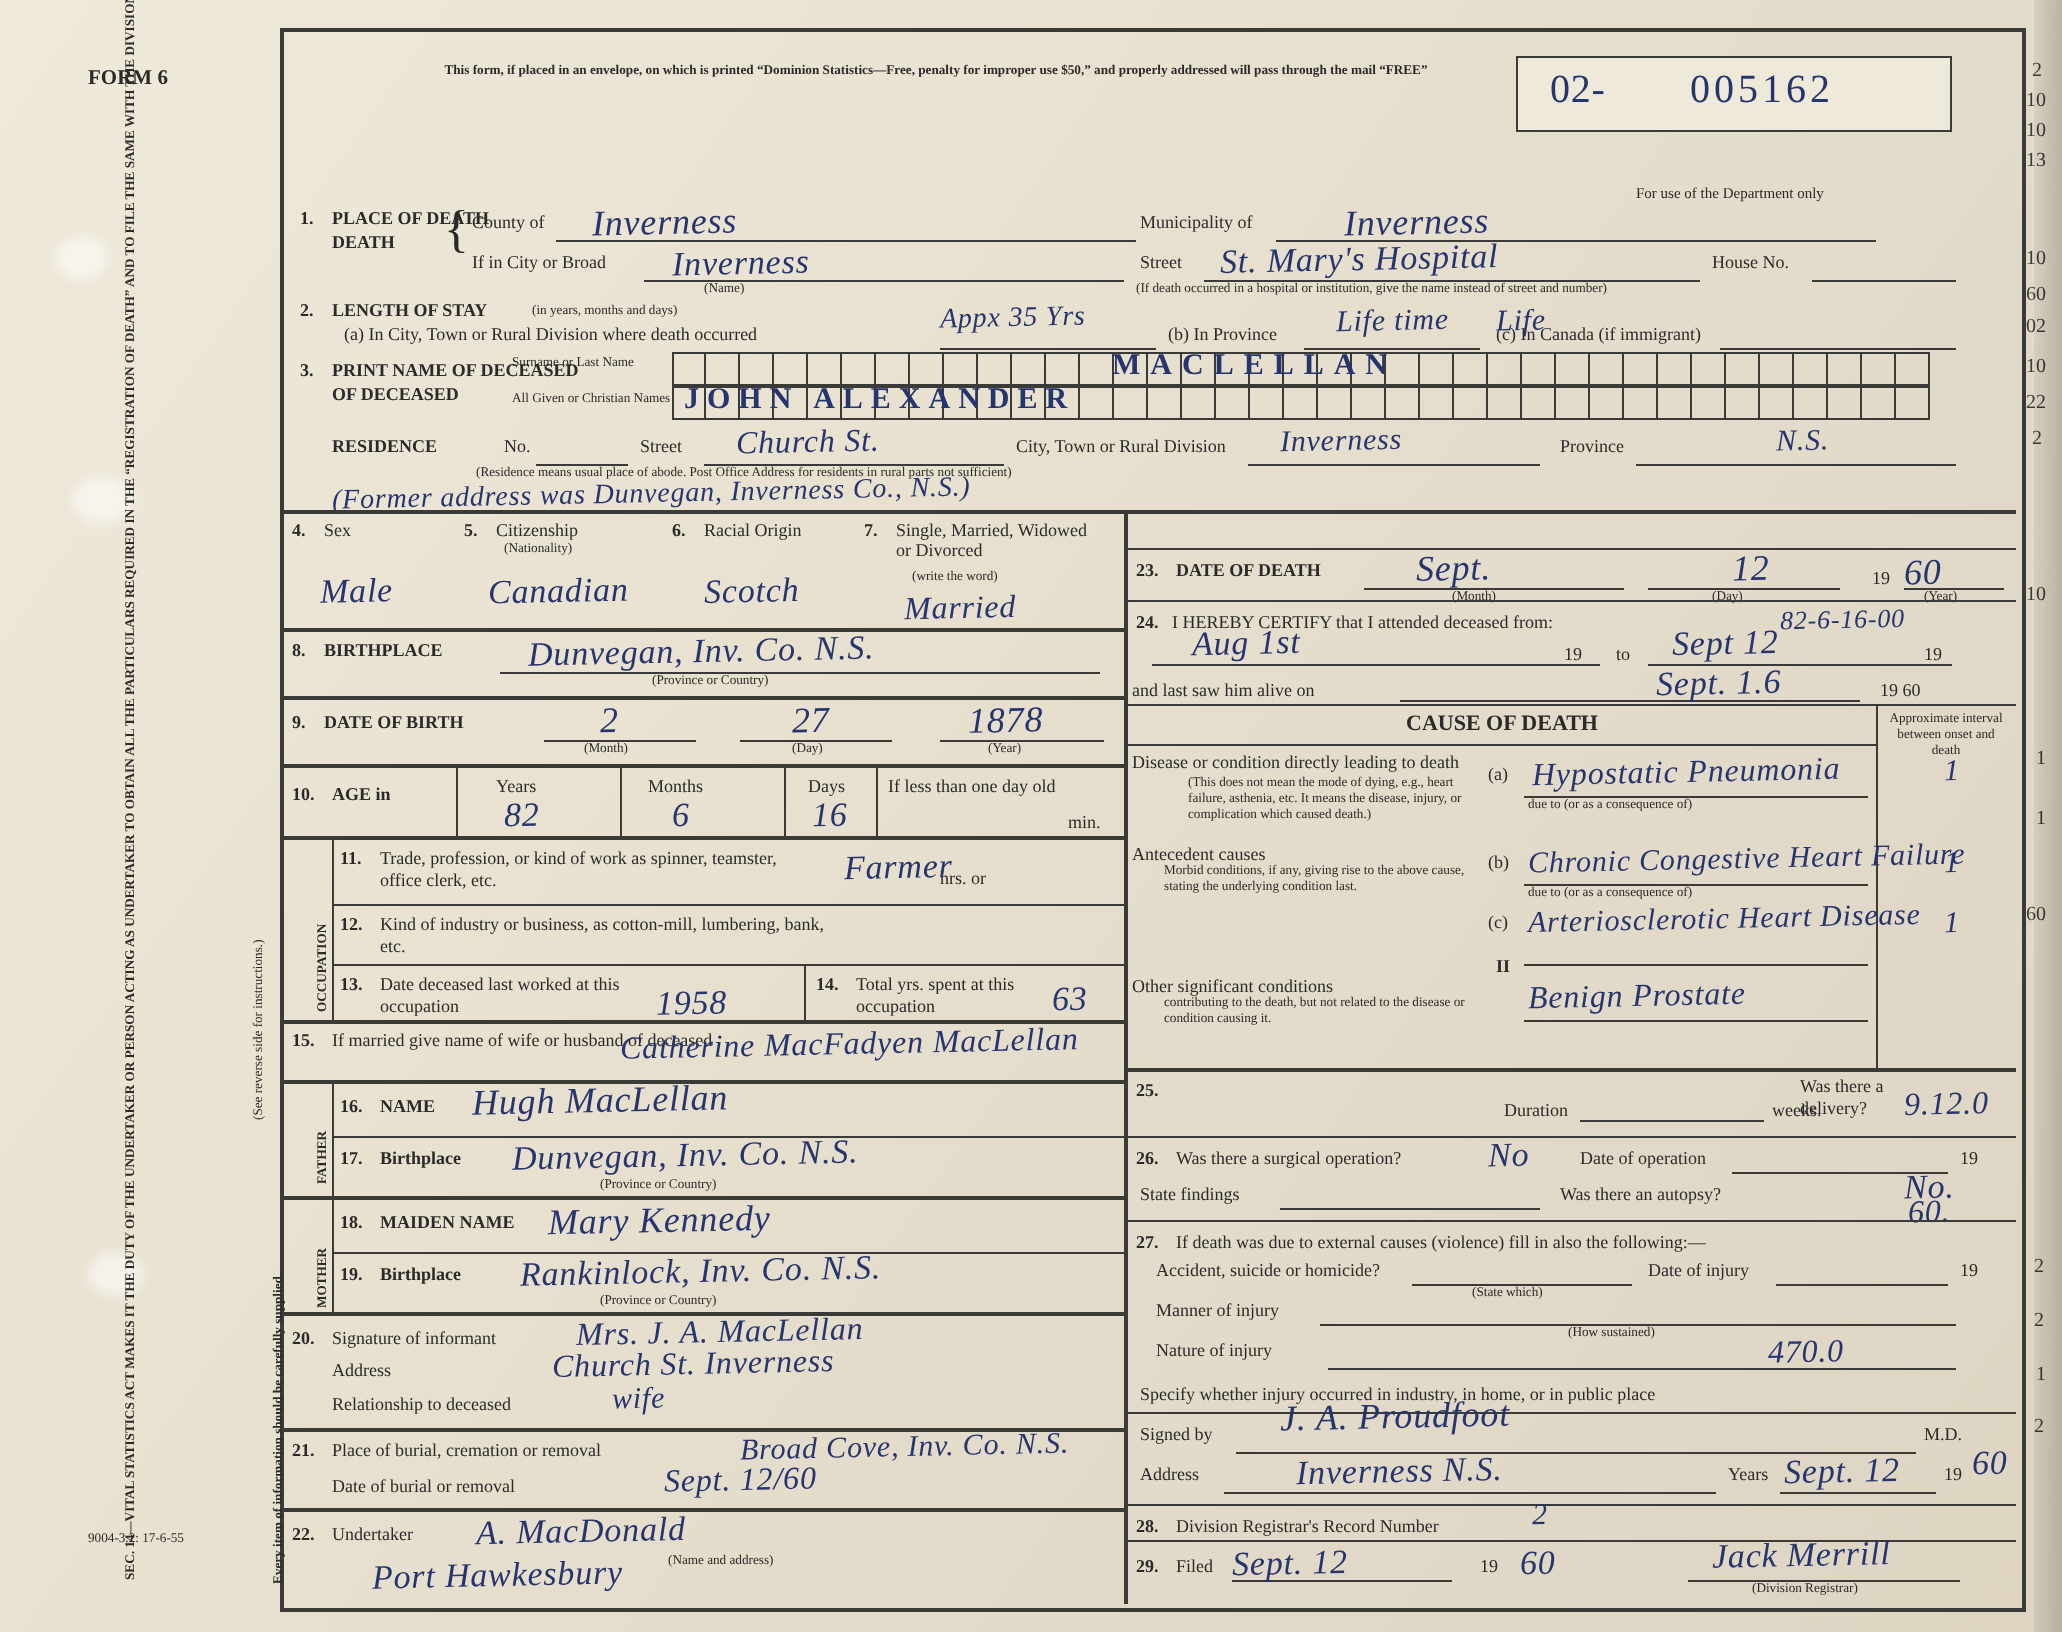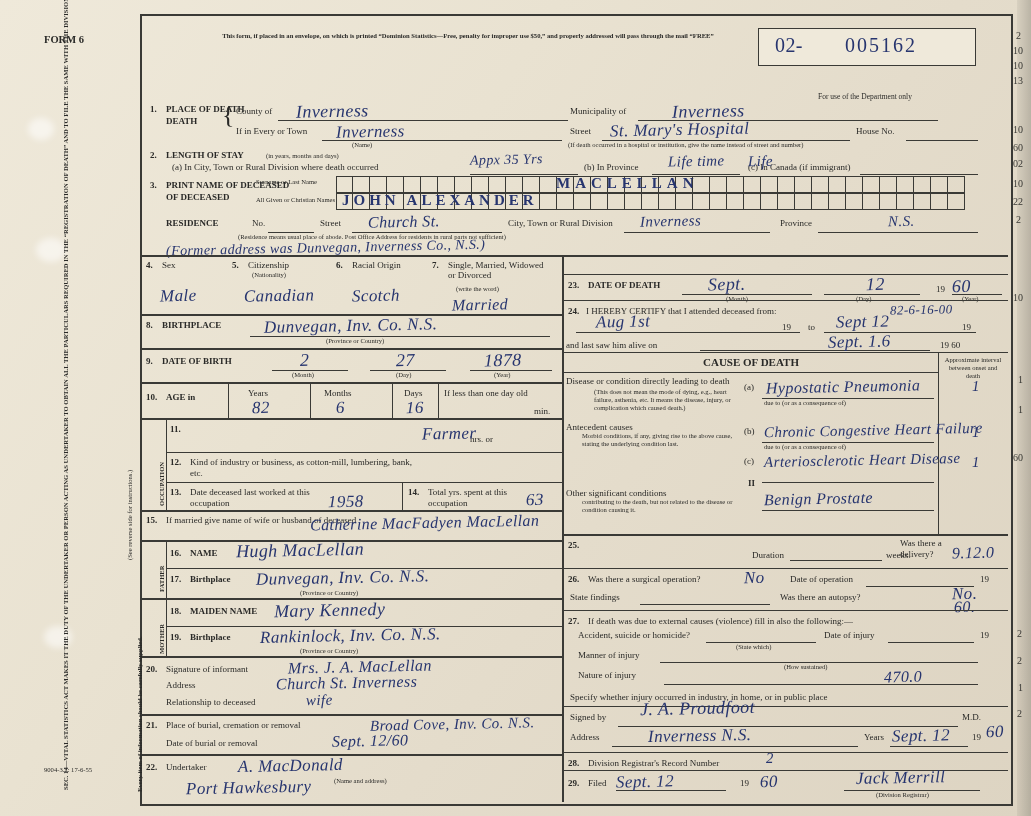--- a/index.html
+++ b/index.html
@@ -93,21 +93,21 @@
   <div class="pr lg" style="left:222px;top:100px;font-size:26px;">{</div>
 
   <div class="pr sm" style="left:236px;top:106px;">County of</div>
   <div class="ulw" style="left:278px;top:120px;width:290px;"></div>
   <div class="hw" style="left:296px;top:101px;font-size:18px;">Inverness</div>
 
   <div class="pr sm" style="left:570px;top:106px;">Municipality of</div>
   <div class="ulw" style="left:638px;top:120px;width:300px;"></div>
   <div class="hw" style="left:672px;top:101px;font-size:18px;">Inverness</div>
 
-  <div class="pr sm" style="left:236px;top:126px;">If in Every or Town</div>
+  <div class="pr sm" style="left:236px;top:126px;">If in City or Broad</div>
   <div class="ulw" style="left:322px;top:140px;width:240px;"></div>
   <div class="hw" style="left:336px;top:122px;font-size:17px;">Inverness</div>
   <div class="pr xtiny" style="left:352px;top:141px;">(Name)</div>
 
   <div class="pr sm" style="left:570px;top:126px;">Street</div>
   <div class="ulw" style="left:602px;top:140px;width:248px;"></div>
   <div class="hw" style="left:610px;top:120px;font-size:17px;">St. Mary's Hospital</div>
   <div class="pr sm" style="left:856px;top:126px;">House No.</div>
   <div class="ulw" style="left:906px;top:140px;width:72px;"></div>
   <div class="pr xtiny" style="left:568px;top:141px;">(If death occurred in a hospital or institution, give the name instead of street and number)</div>
@@ -289,20 +289,21 @@
   <div class="hw" style="left:406px;top:398px;font-size:17px;">16</div>
 
   <div class="line" style="left:142px;top:418px;width:420px;height:1.5px;"></div>
 
   <div class="vline" style="left:166px;top:418px;width:1px;height:92px;"></div>
   <div class="vert pr xtiny bold" style="left:158px;top:506px;">
     <span>OCCUPATION</span>
   </div>
 
   <div class="pr sm bold" style="left:170px;top:424px;">11.</div>
+  <div class="pr sm" style="left:190px;top:424px;width:220px;white-space:normal;line-height:1.2;">Trade, profession, or kind of work as spinner, teamster, office clerk, etc.</div>
   <div class="hw" style="left:422px;top:424px;font-size:17px;">Farmer</div>
   <div class="line" style="left:166px;top:452px;width:396px;height:1px;"></div>
 
   <div class="pr sm bold" style="left:170px;top:457px;">12.</div>
   <div class="pr sm" style="left:190px;top:457px;width:224px;white-space:normal;line-height:1.2;">Kind of industry or business, as cotton-mill, lumbering, bank, etc.</div>
   <div class="line" style="left:166px;top:482px;width:396px;height:1px;"></div>
 
   <div class="pr sm bold" style="left:170px;top:487px;">13.</div>
   <div class="pr sm" style="left:190px;top:487px;width:130px;white-space:normal;line-height:1.2;">Date deceased last worked at this occupation</div>
   <div class="hw" style="left:328px;top:492px;font-size:17px;">1958</div>

